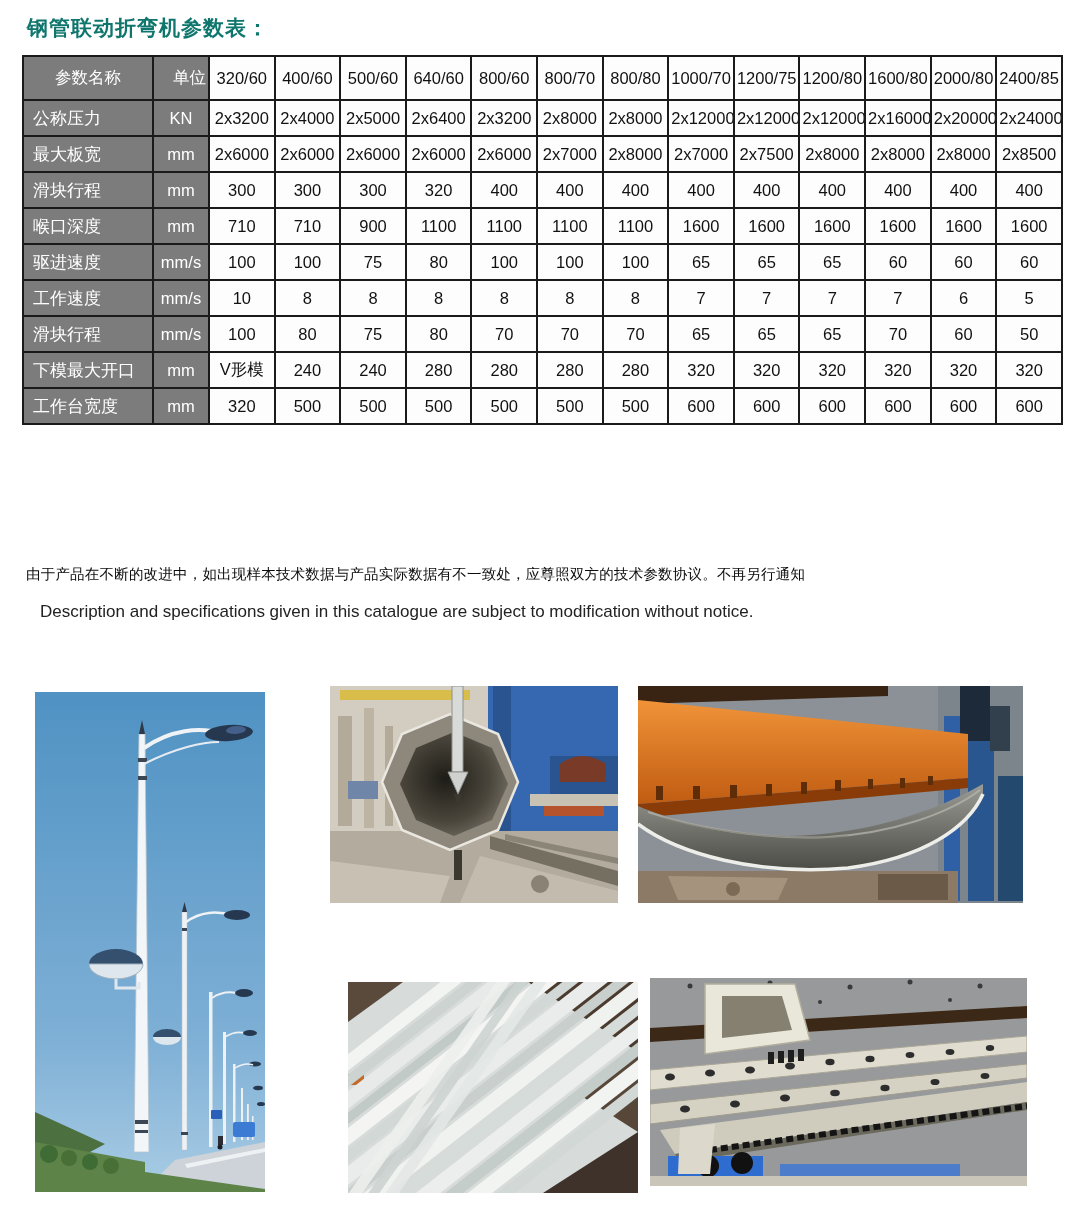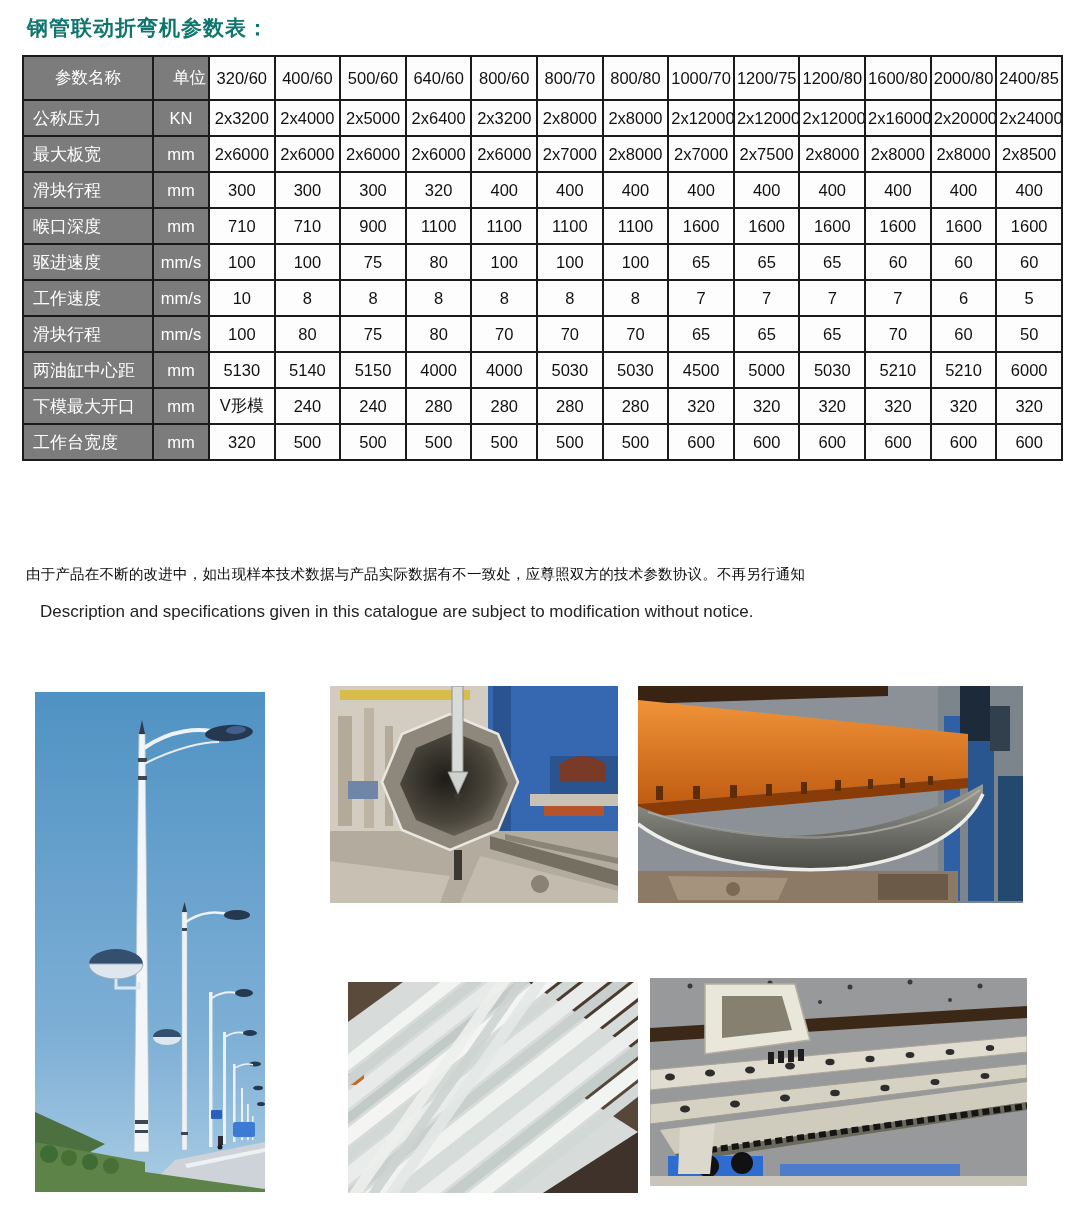--- a/index.html
+++ b/index.html
@@ -190,37 +190,20 @@
         <td>80</td>
         <td>70</td>
         <td>70</td>
         <td>70</td>
         <td>65</td>
         <td>65</td>
         <td>65</td>
         <td>70</td>
         <td>60</td>
         <td>50</td>
-      </tr>
-      <tr>
-        <td class="lbl">两油缸中心距</td>
-        <td class="unit">mm</td>
-        <td>5130</td>
-        <td>5140</td>
-        <td>5150</td>
-        <td>4000</td>
-        <td>4000</td>
-        <td>5030</td>
-        <td>5030</td>
-        <td>4500</td>
-        <td>5000</td>
-        <td>5030</td>
-        <td>5210</td>
-        <td>5210</td>
-        <td>6000</td>
       </tr>
       <tr>
         <td class="lbl">下模最大开口</td>
         <td class="unit">mm</td>
         <td>V形模</td>
         <td>240</td>
         <td>240</td>
         <td>280</td>
         <td>280</td>
         <td>280</td>

